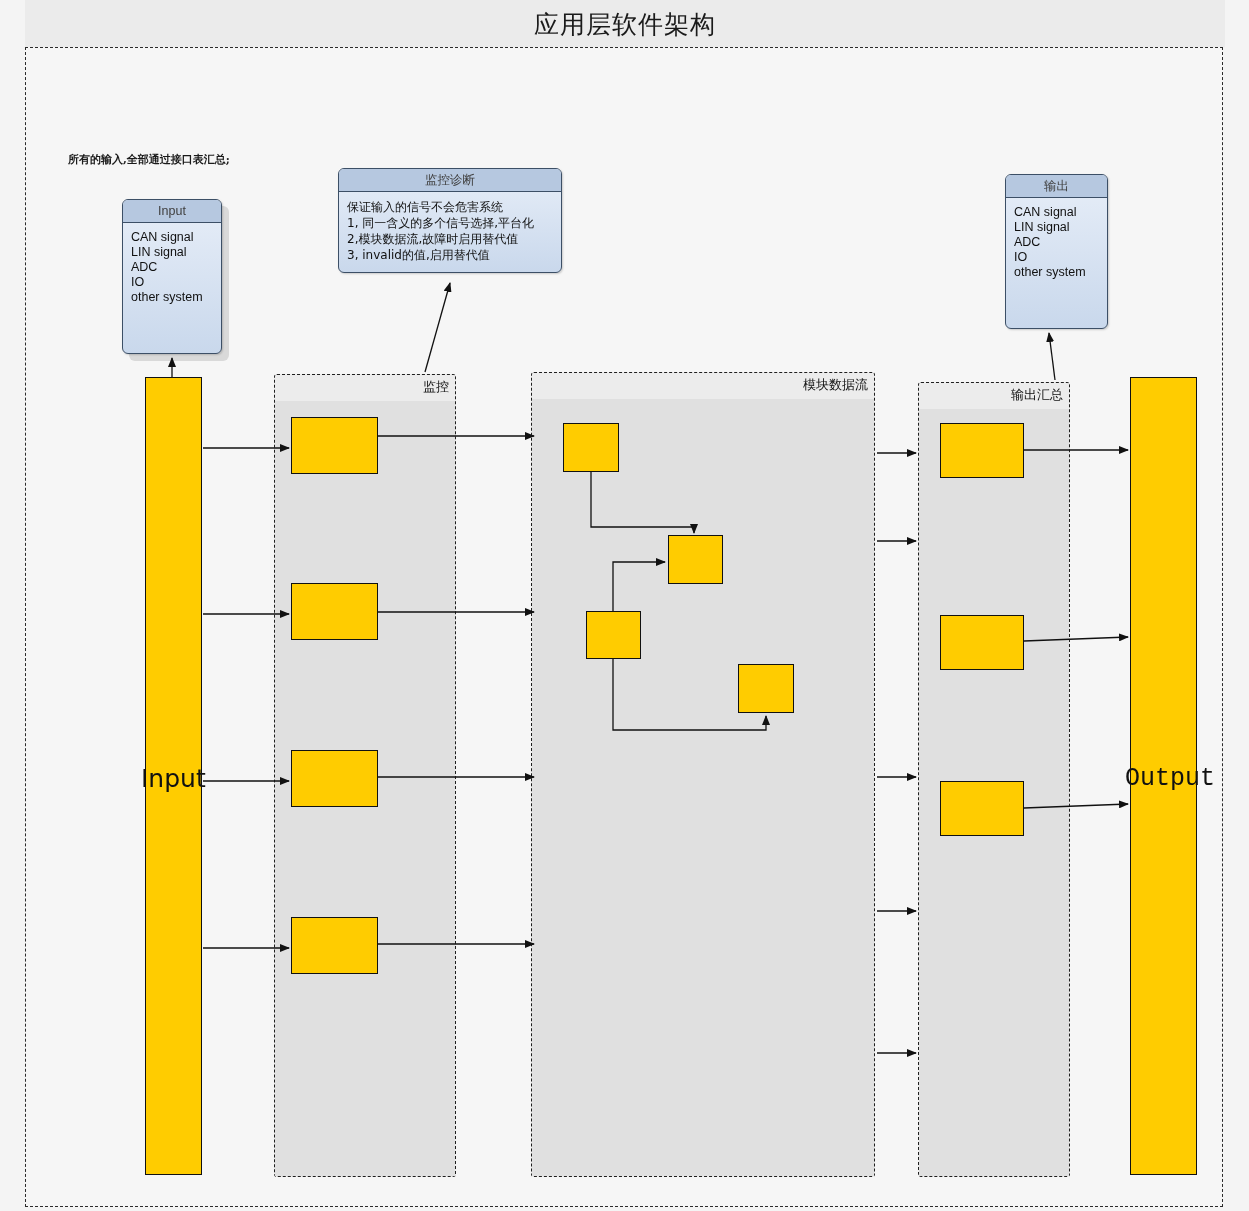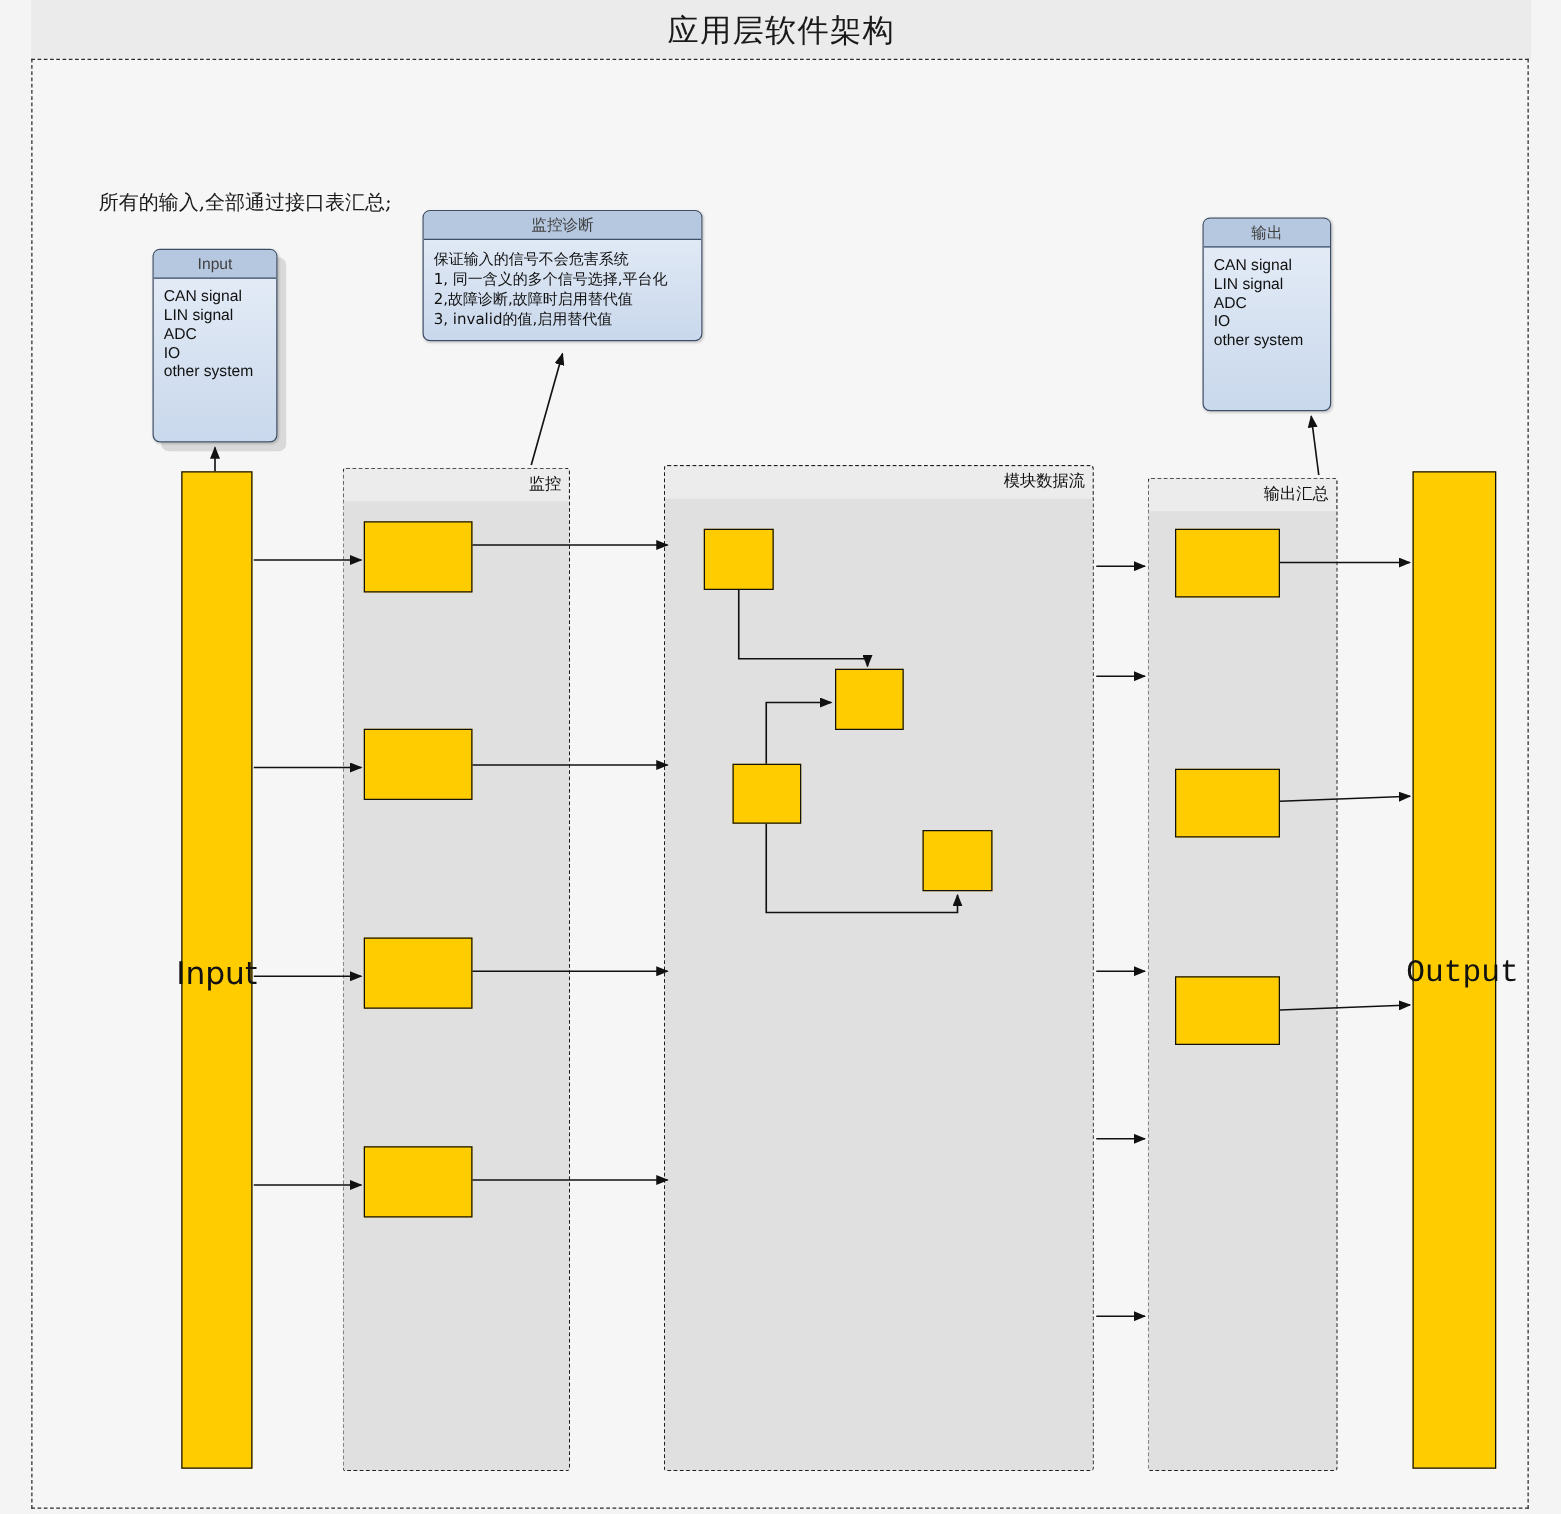--- a/index.html
+++ b/index.html
@@ -26,23 +26,24 @@
   
   .outer-frame{
     position:absolute;left:25px;top:47px;width:1198px;height:1160px;
     border:1.6px dashed #2b2b2b;
     background:#f6f6f6;
     box-sizing:border-box;
   }
 
   
   .note{
-    position:absolute;left:79px;top:152px;
-    font-size:16px;color:#1a1a1a;white-space:nowrap;
+    position:absolute;left:68px;top:152px;
+    font-size:11px;color:#1a1a1a;white-space:nowrap;
     font-family:"DejaVu Serif","Liberation Serif",serif;
+    font-weight:bold;
   }
 
   
   .uml{
     position:absolute;
     border:1.3px solid #3c4f66;
     border-radius:6px;
     background:linear-gradient(180deg,#e7eef8 0%,#c9d8ec 100%);
     box-sizing:border-box;
     box-shadow:1px 1px 2px rgba(0,0,0,.18);
@@ -58,21 +59,21 @@
     padding:7px 8px 6px 8px;
     font-size:12.5px;line-height:15px;color:#111;
   }
   .uml .uml-body div{white-space:nowrap;}
 
   .uml-input{left:122px;top:199px;width:100px;height:155px;}
   .uml-input-shadow{
     position:absolute;left:129px;top:206px;width:100px;height:155px;
     background:#d9d9d9;border-radius:6px;
   }
-  .uml-output{left:962px;top:174px;width:103px;height:155px;}
+  .uml-output{left:1005px;top:174px;width:103px;height:155px;}
   .uml-mon{left:338px;top:168px;width:224px;height:105px;}
   .uml-mon .uml-body{font-family:"DejaVu Sans","Liberation Sans",sans-serif;font-size:12px;line-height:16px;}
 
   
   .vbar{
     position:absolute;background:#fc0;border:1.2px solid #111;
     box-sizing:border-box;
   }
   .vbar-in{left:145px;top:377px;width:57px;height:798px;}
   .vbar-out{left:1130px;top:377px;width:67px;height:798px;}
@@ -181,21 +182,21 @@
       <div>IO</div>
       <div>other system</div>
     </div>
   </div>
 
   <div class="uml uml-mon">
     <div class="uml-head">监控诊断</div>
     <div class="uml-body">
       <div>保证输入的信号不会危害系统</div>
       <div>1, 同一含义的多个信号选择,平台化</div>
-      <div>2,故障诊断,故障时启用替代值</div>
+      <div>2,模块数据流,故障时启用替代值</div>
       <div>3, invalid的值,启用替代值</div>
     </div>
   </div>
 
   <svg class="links" viewBox="0 0 1249 1211">
     <defs>
       <marker id="ah" markerWidth="10" markerHeight="8" refX="9" refY="4" orient="auto" markerUnits="userSpaceOnUse">
         <path d="M0,0 L10,4 L0,8 z" fill="#111"></path>
       </marker>
     </defs>

